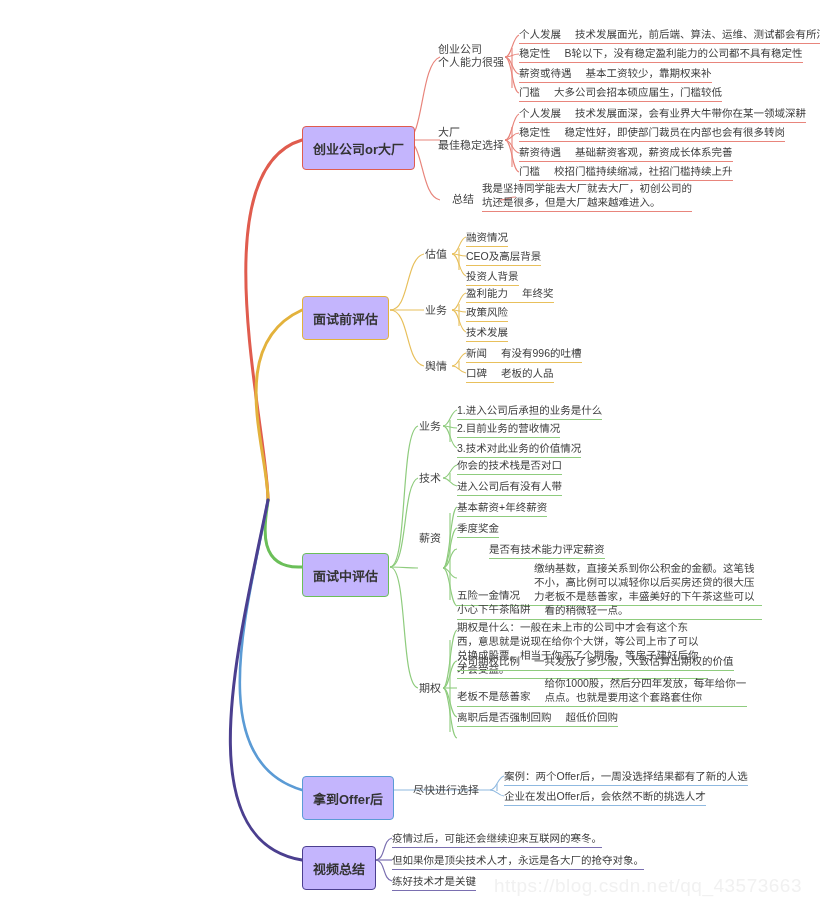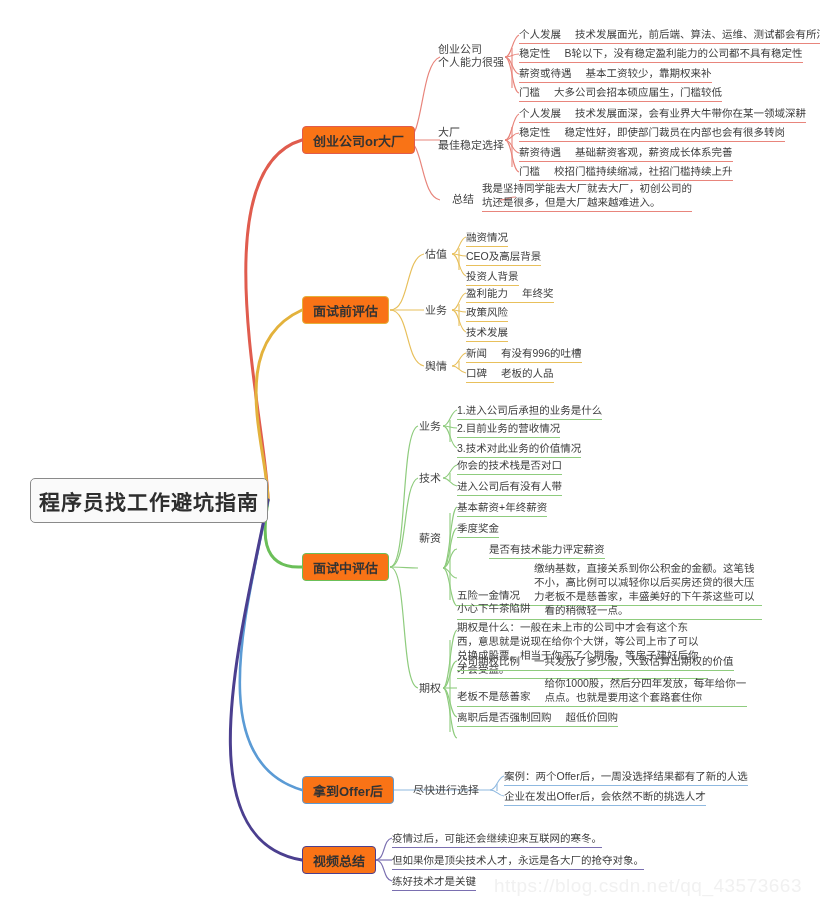--- a/index.html
+++ b/index.html
@@ -47,25 +47,25 @@
     display: flex;
     align-items: center;
     justify-content: center;
     font-size: 21px;
     font-weight: bold;
     color: #2e2e2e;
     letter-spacing: 1px;
   }
   
   .l1-node {
-    height: 28px;
+    height: 44px;
     border-width: 1.3px;
     border-style: solid;
     border-radius: 4px;
-    background: #f97316;
+    background: #c4b5fd;
     display: flex;
     align-items: center;
     justify-content: center;
     padding: 0 10px;
     font-size: 13px;
     font-weight: bold;
     color: #333333;
   }
   
   .l2-label {
@@ -181,23 +181,20 @@
     <path d="M389,790 C420,790 440,790 490,790" fill="none" stroke="#8fb9e0" stroke-width="1.2"></path>
     <path d="M490,790 C497,790 497,778 504,776" fill="none" stroke="#8fb9e0" stroke-width="1.1"></path>
     <path d="M490,790 C497,790 497,795 504,796" fill="none" stroke="#8fb9e0" stroke-width="1.1"></path>
     <path d="M497,784 L497,791" fill="none" stroke="#8fb9e0" stroke-width="1.1"></path>
 
     <path d="M375,860 C386,860 382,840 392,838" fill="none" stroke="#7a6fb0" stroke-width="1.2"></path>
     <path d="M375,860 C386,860 384,860 392,860" fill="none" stroke="#7a6fb0" stroke-width="1.2"></path>
     <path d="M375,860 C386,860 382,879 392,881" fill="none" stroke="#7a6fb0" stroke-width="1.2"></path>
   </svg>
 
-  <div class="node root-node">
-    <span>程序员找工作避坑指南</span>
-  </div>
 
   <div class="node l1-node" style="left:302px; top:126px; border-color:#e05c4e;">
     <span>创业公司or大厂</span>
   </div>
 
   <div class="node l2-label" style="left:438px; top:43px;">
     <div>创业公司</div>
     <div>个人能力很强</div>
   </div>
   <div class="node leaf" style="left:519px; top:28px; border-color:#e8857c;">
@@ -350,21 +347,21 @@
     <span>是否有技术能力评定薪资</span>
   </div>
   <div class="node leaf multiline" style="left:457px; top:561px; width:305px; border-color:#8fcc7e;">
     <span class="leaf-row">
       <span class="leaf-key" style="align-self:flex-end; padding-bottom:1px;">五险一金情况</span>
       <span class="leaf-val">缴纳基数，直接关系到你公积金的金额。这笔钱不小，高比例可以减轻你以后买房还贷的很大压力</span>
     </span>
   </div>
   <div class="node leaf multiline" style="left:457px; top:589px; width:305px; border-color:#8fcc7e;">
     <span class="leaf-row">
-      <span class="leaf-key" style="align-self:flex-end; padding-bottom:1px;font-family:Liberation Serif, serif;">小心下午茶陷阱</span>
+      <span class="leaf-key" style="align-self:flex-end; padding-bottom:1px;">小心下午茶陷阱</span>
       <span class="leaf-val">老板不是慈善家，丰盛美好的下午茶这些可以看的稍微轻一点。</span>
     </span>
   </div>
 
   <div class="node l2-label" style="left:419px; top:682px;">
     <div>期权</div>
   </div>
   <div class="node leaf multiline" style="left:457px; top:620px; width:250px; border-color:#8fcc7e;">
     <span>期权是什么：一般在未上市的公司中才会有这个东西，意思就是说现在给你个大饼，等公司上市了可以兑换成股票。相当于你买了个期房，等房子建好后你才会受益。</span>
   </div>

